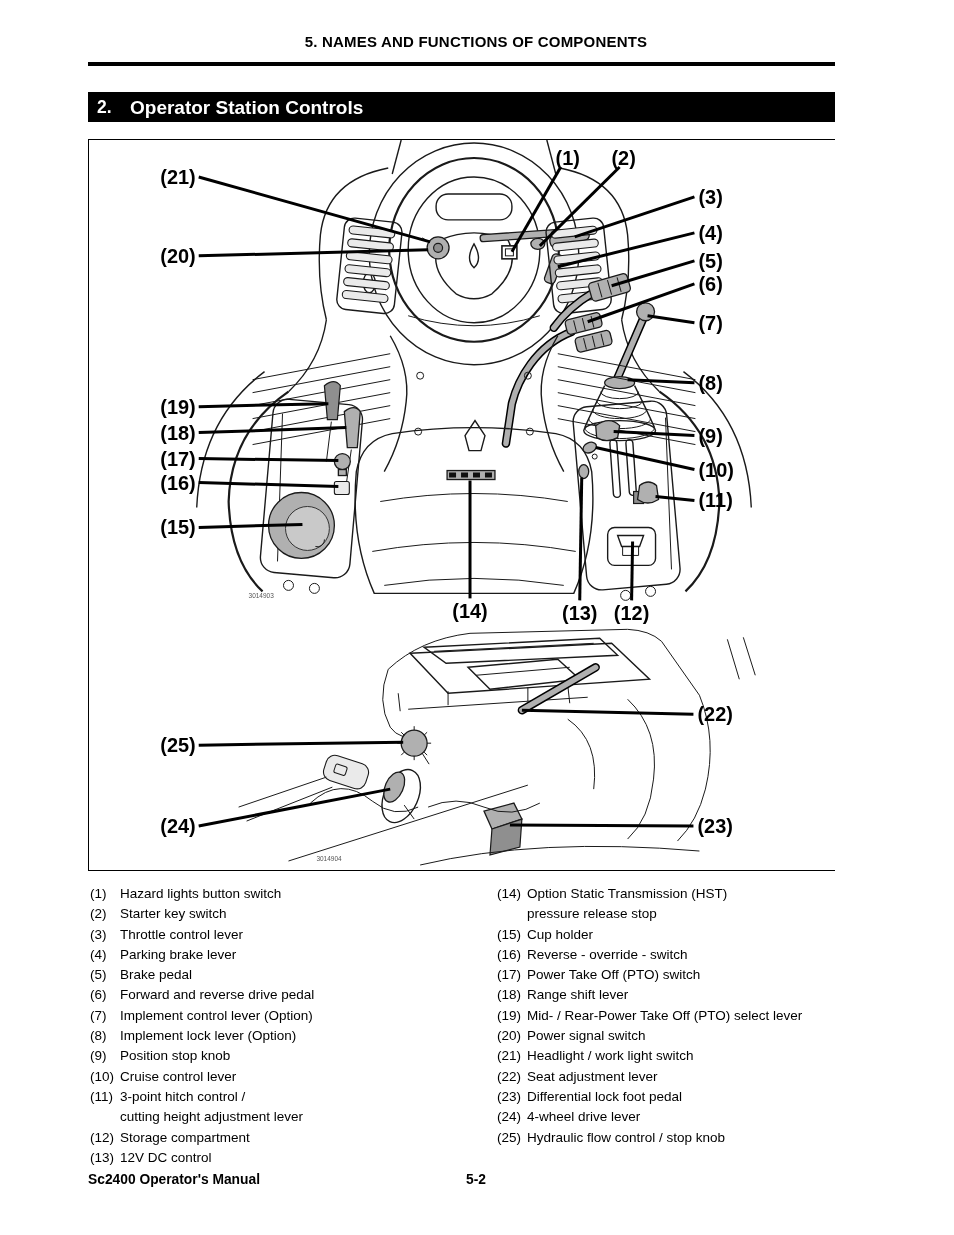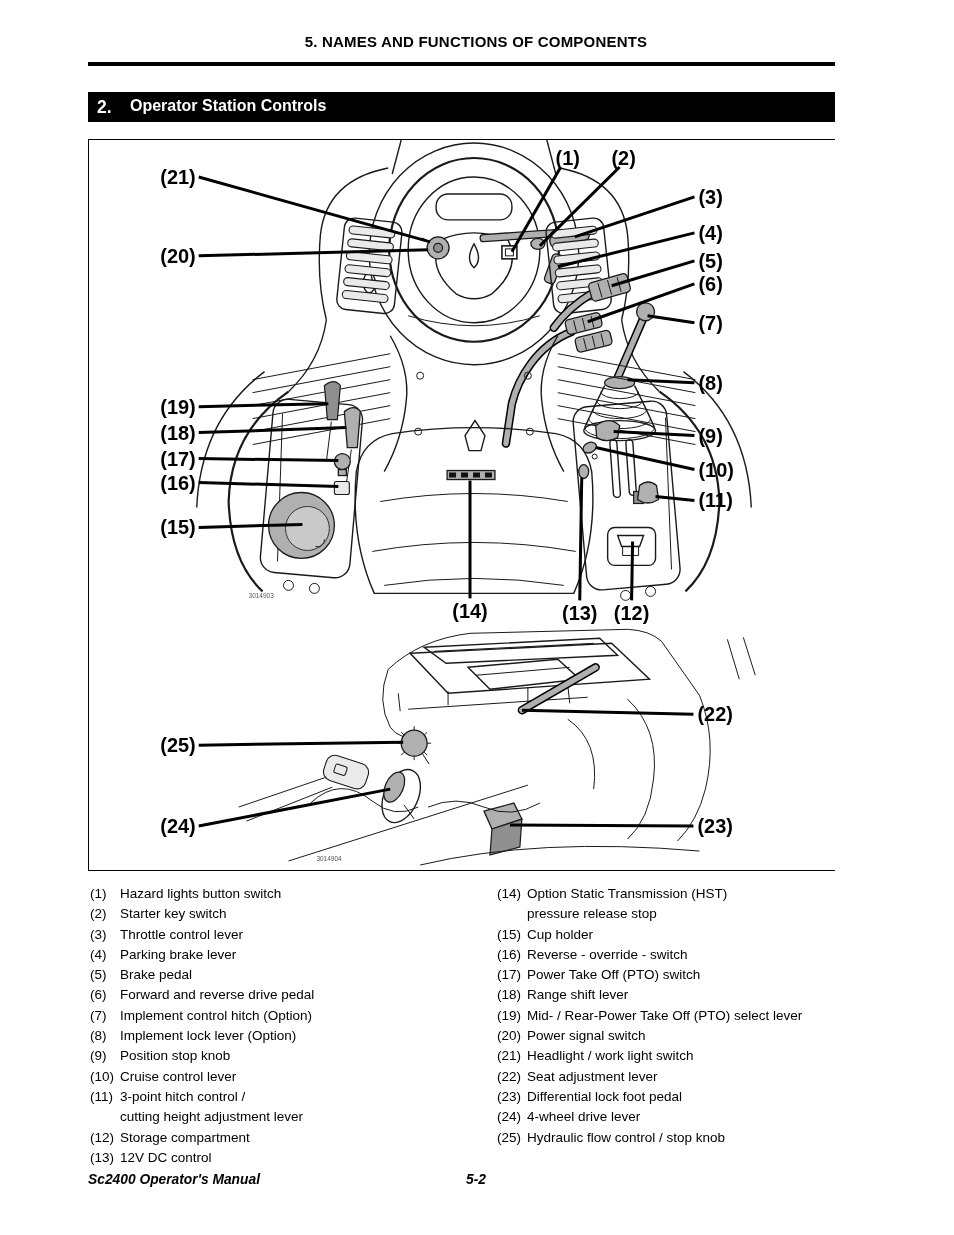--- a/index.html
+++ b/index.html
@@ -3,21 +3,21 @@
 <meta charset="utf-8">
 <style>
   html,body{margin:0;padding:0;background:#fff;}
   .page{position:relative;width:835px;height:1235px;background:#fff;overflow:hidden;
         font-family:"Liberation Sans","DejaVu Sans",sans-serif;color:#000;}
   .header{position:absolute;top:33px;left:88px;width:776px;text-align:center;
           font-size:15px;font-weight:bold;letter-spacing:.2px;}
   .rule{position:absolute;top:62px;left:88px;width:776px;height:4px;background:#000;}
   .banner{position:absolute;top:92px;left:88px;width:776px;height:30px;background:#000;color:#fff;}
   .sec-num{position:absolute;left:9px;top:5px;font-size:17.5px;font-weight:bold;}
-  .sec-title{position:absolute;left:42px;top:5px;font-size:16px;font-weight:bold;}
+  .sec-title{position:absolute;left:42px;top:5px;font-size:19px;font-weight:bold;}
   .figbox{position:absolute;top:139px;left:88px;width:776px;height:732px;
           box-sizing:border-box;border:1.5px solid #000;}
   .figbox svg{display:block;width:100%;height:100%;}
   
   .ln{fill:none;stroke:#1a1a1a;stroke-width:1.4;}
   .ln2{fill:none;stroke:#1a1a1a;stroke-width:2.2;}
   .thin{fill:none;stroke:#1a1a1a;stroke-width:1;}
   .metal{fill:#b0b0b0;stroke:#1a1a1a;stroke-width:1.3;}
   .lite{fill:#eaeaea;stroke:#1a1a1a;stroke-width:1.1;}
   .dark{fill:#8f8f8f;stroke:#1a1a1a;stroke-width:1.2;}
@@ -28,21 +28,21 @@
   .figcode{font-family:"Liberation Sans","DejaVu Sans",sans-serif;font-size:6.5px;fill:#555;}
   
   .legend{position:absolute;top:884px;left:90px;width:772px;display:flex;
           font-size:13.5px;line-height:20.3px;}
   .lg-col-left{width:407px;flex:none;}
   .lg-col-right{flex:1;}
   .lg-row{display:flex;}
   .lg-num{width:30px;flex:none;}
   .lg-txt{flex:1;}
   .footer{position:absolute;top:1172px;left:88px;width:776px;height:22px;
-          font-size:13.8px;font-weight:bold;font-style:italic;}
+          font-size:13.8px;font-weight:bold;}
   .f-left{position:absolute;left:0;top:0;}
   .f-page{position:absolute;left:50%;transform:translateX(-50%);top:0;}
 </style>
 </head>
 <body>
 
 <div class="page">
 
   <div class="header">5. NAMES AND FUNCTIONS OF COMPONENTS</div>
   <div class="rule"></div>
@@ -363,21 +363,21 @@
       <div class="lg-row">
           <span class="lg-num">(5)</span>
           <span class="lg-txt">Brake pedal</span>
         </div>
       <div class="lg-row">
           <span class="lg-num">(6)</span>
           <span class="lg-txt">Forward and reverse drive pedal</span>
         </div>
       <div class="lg-row">
           <span class="lg-num">(7)</span>
-          <span class="lg-txt">Implement control hitch (Option)</span>
+          <span class="lg-txt">Implement control lever (Option)</span>
         </div>
       <div class="lg-row">
           <span class="lg-num">(8)</span>
           <span class="lg-txt">Implement lock lever (Option)</span>
         </div>
       <div class="lg-row">
           <span class="lg-num">(9)</span>
           <span class="lg-txt">Position stop knob</span>
         </div>
       <div class="lg-row">

